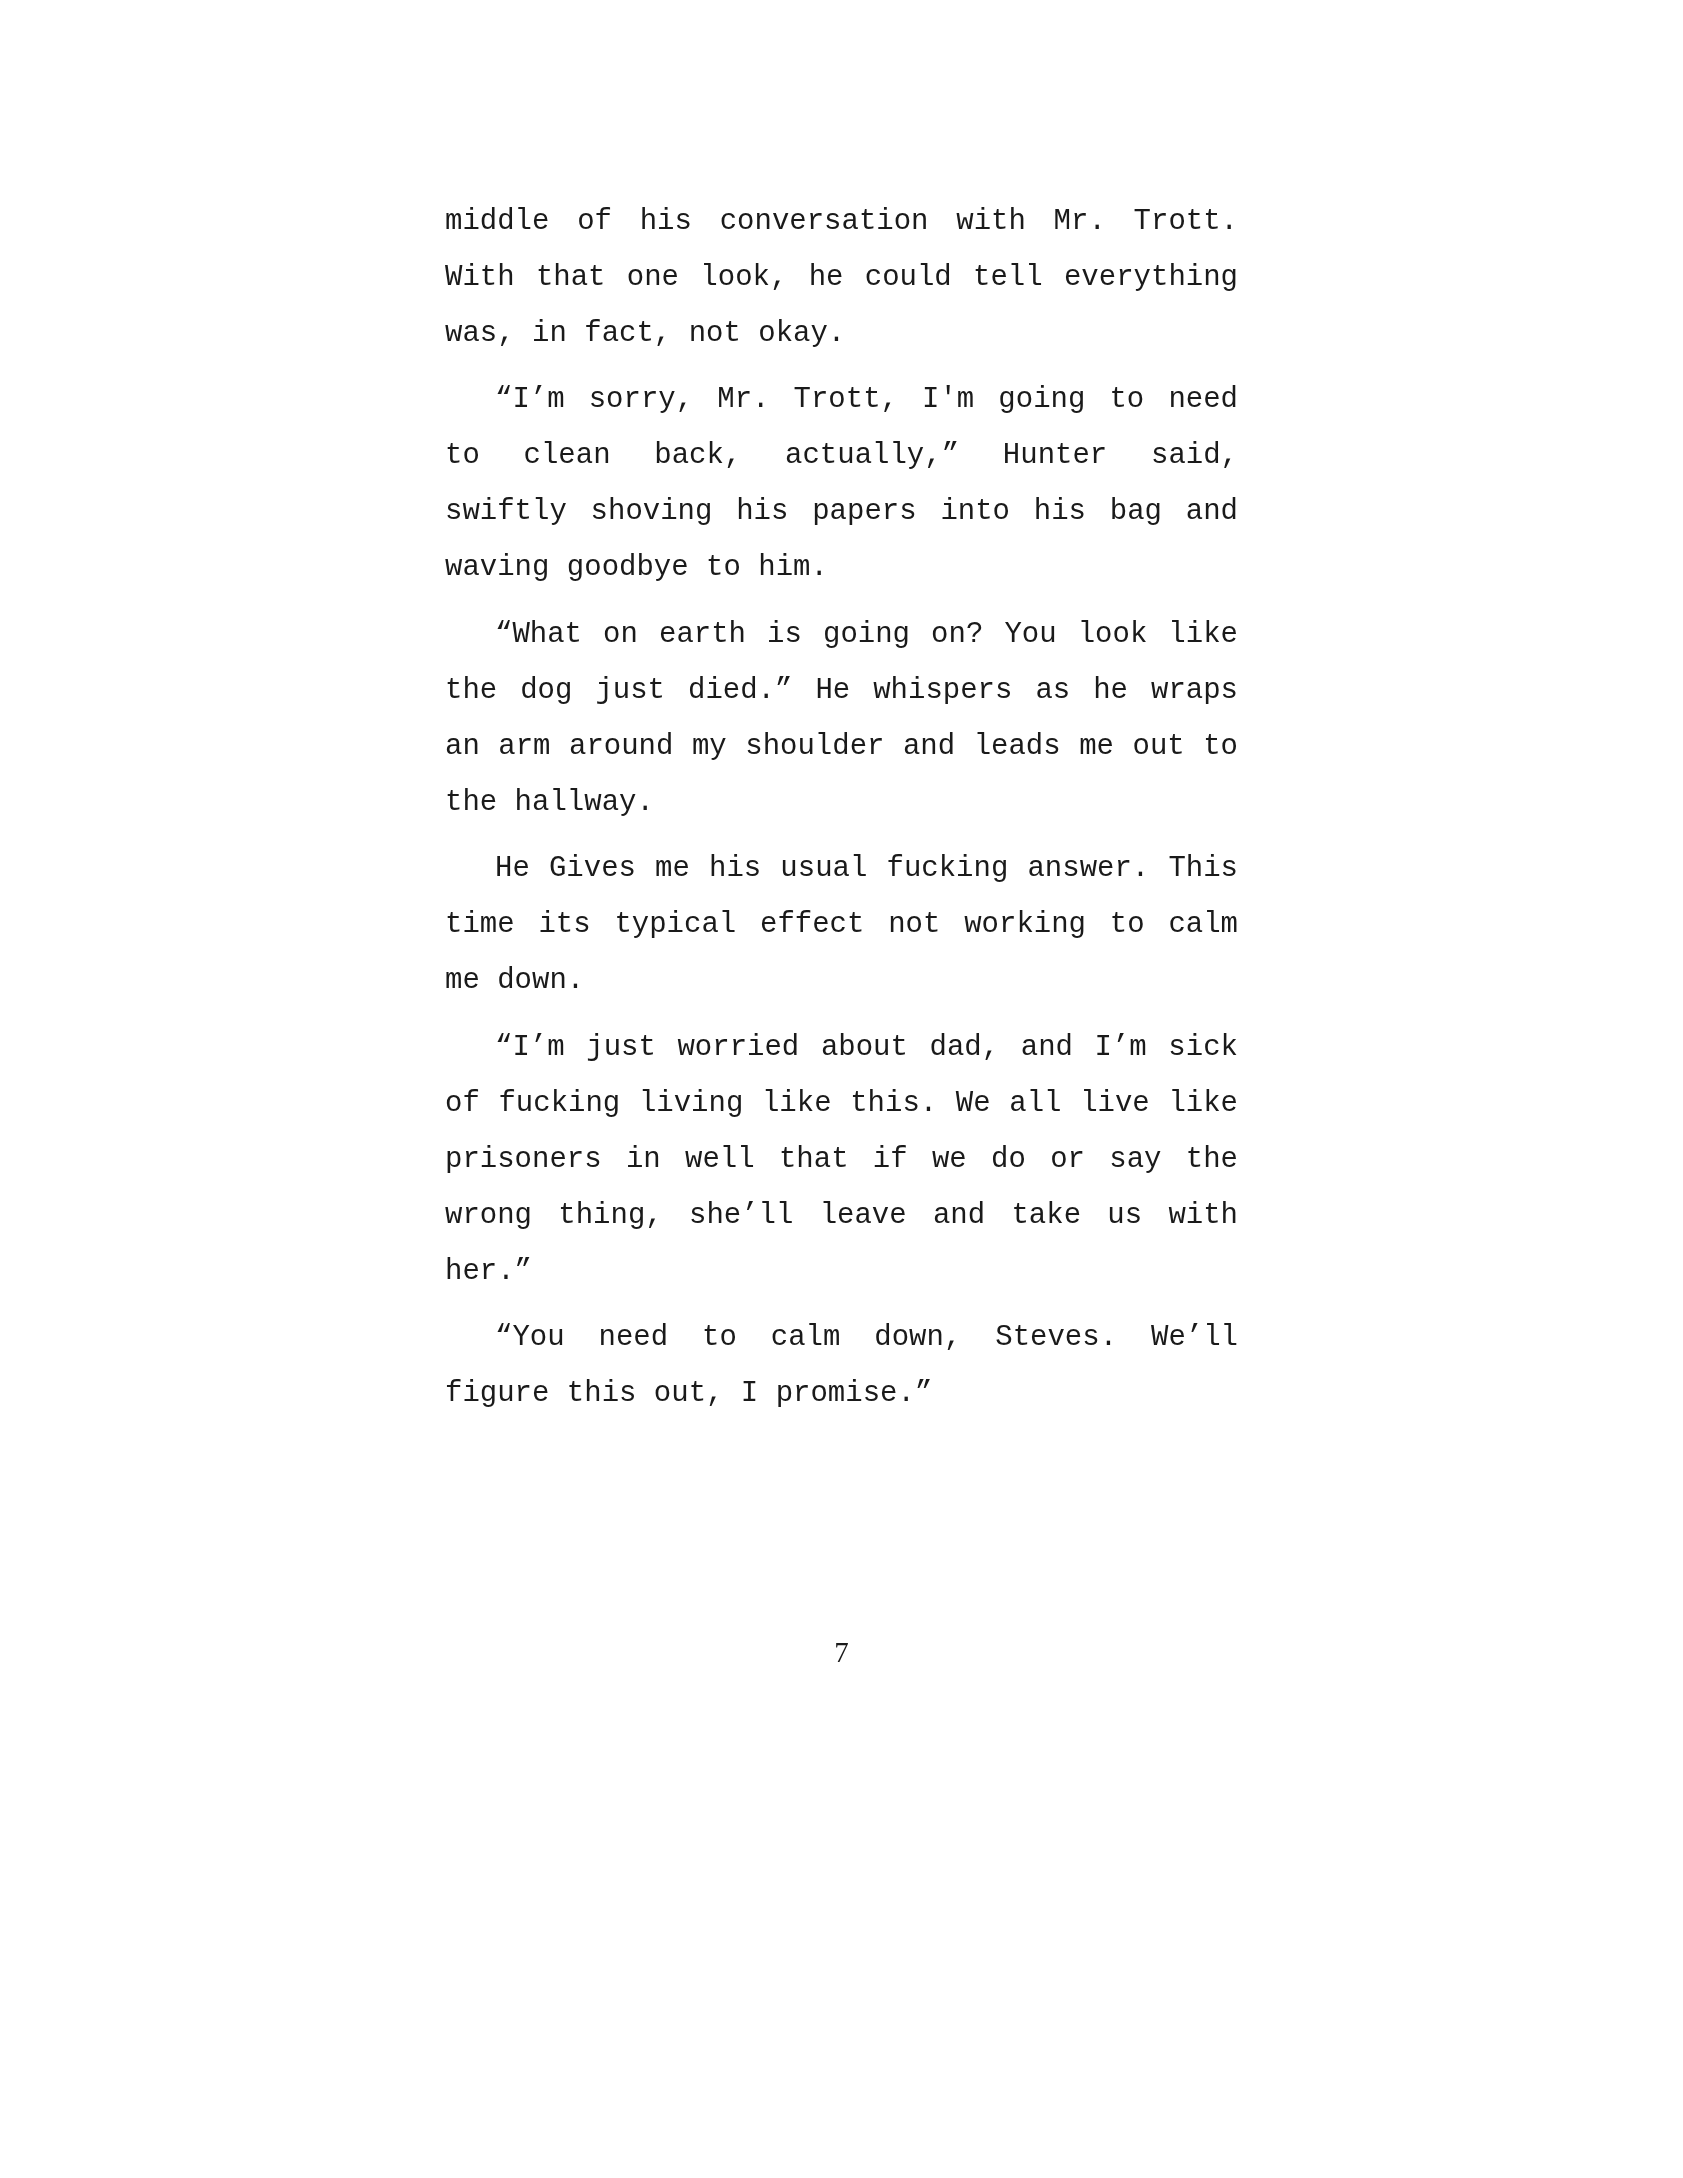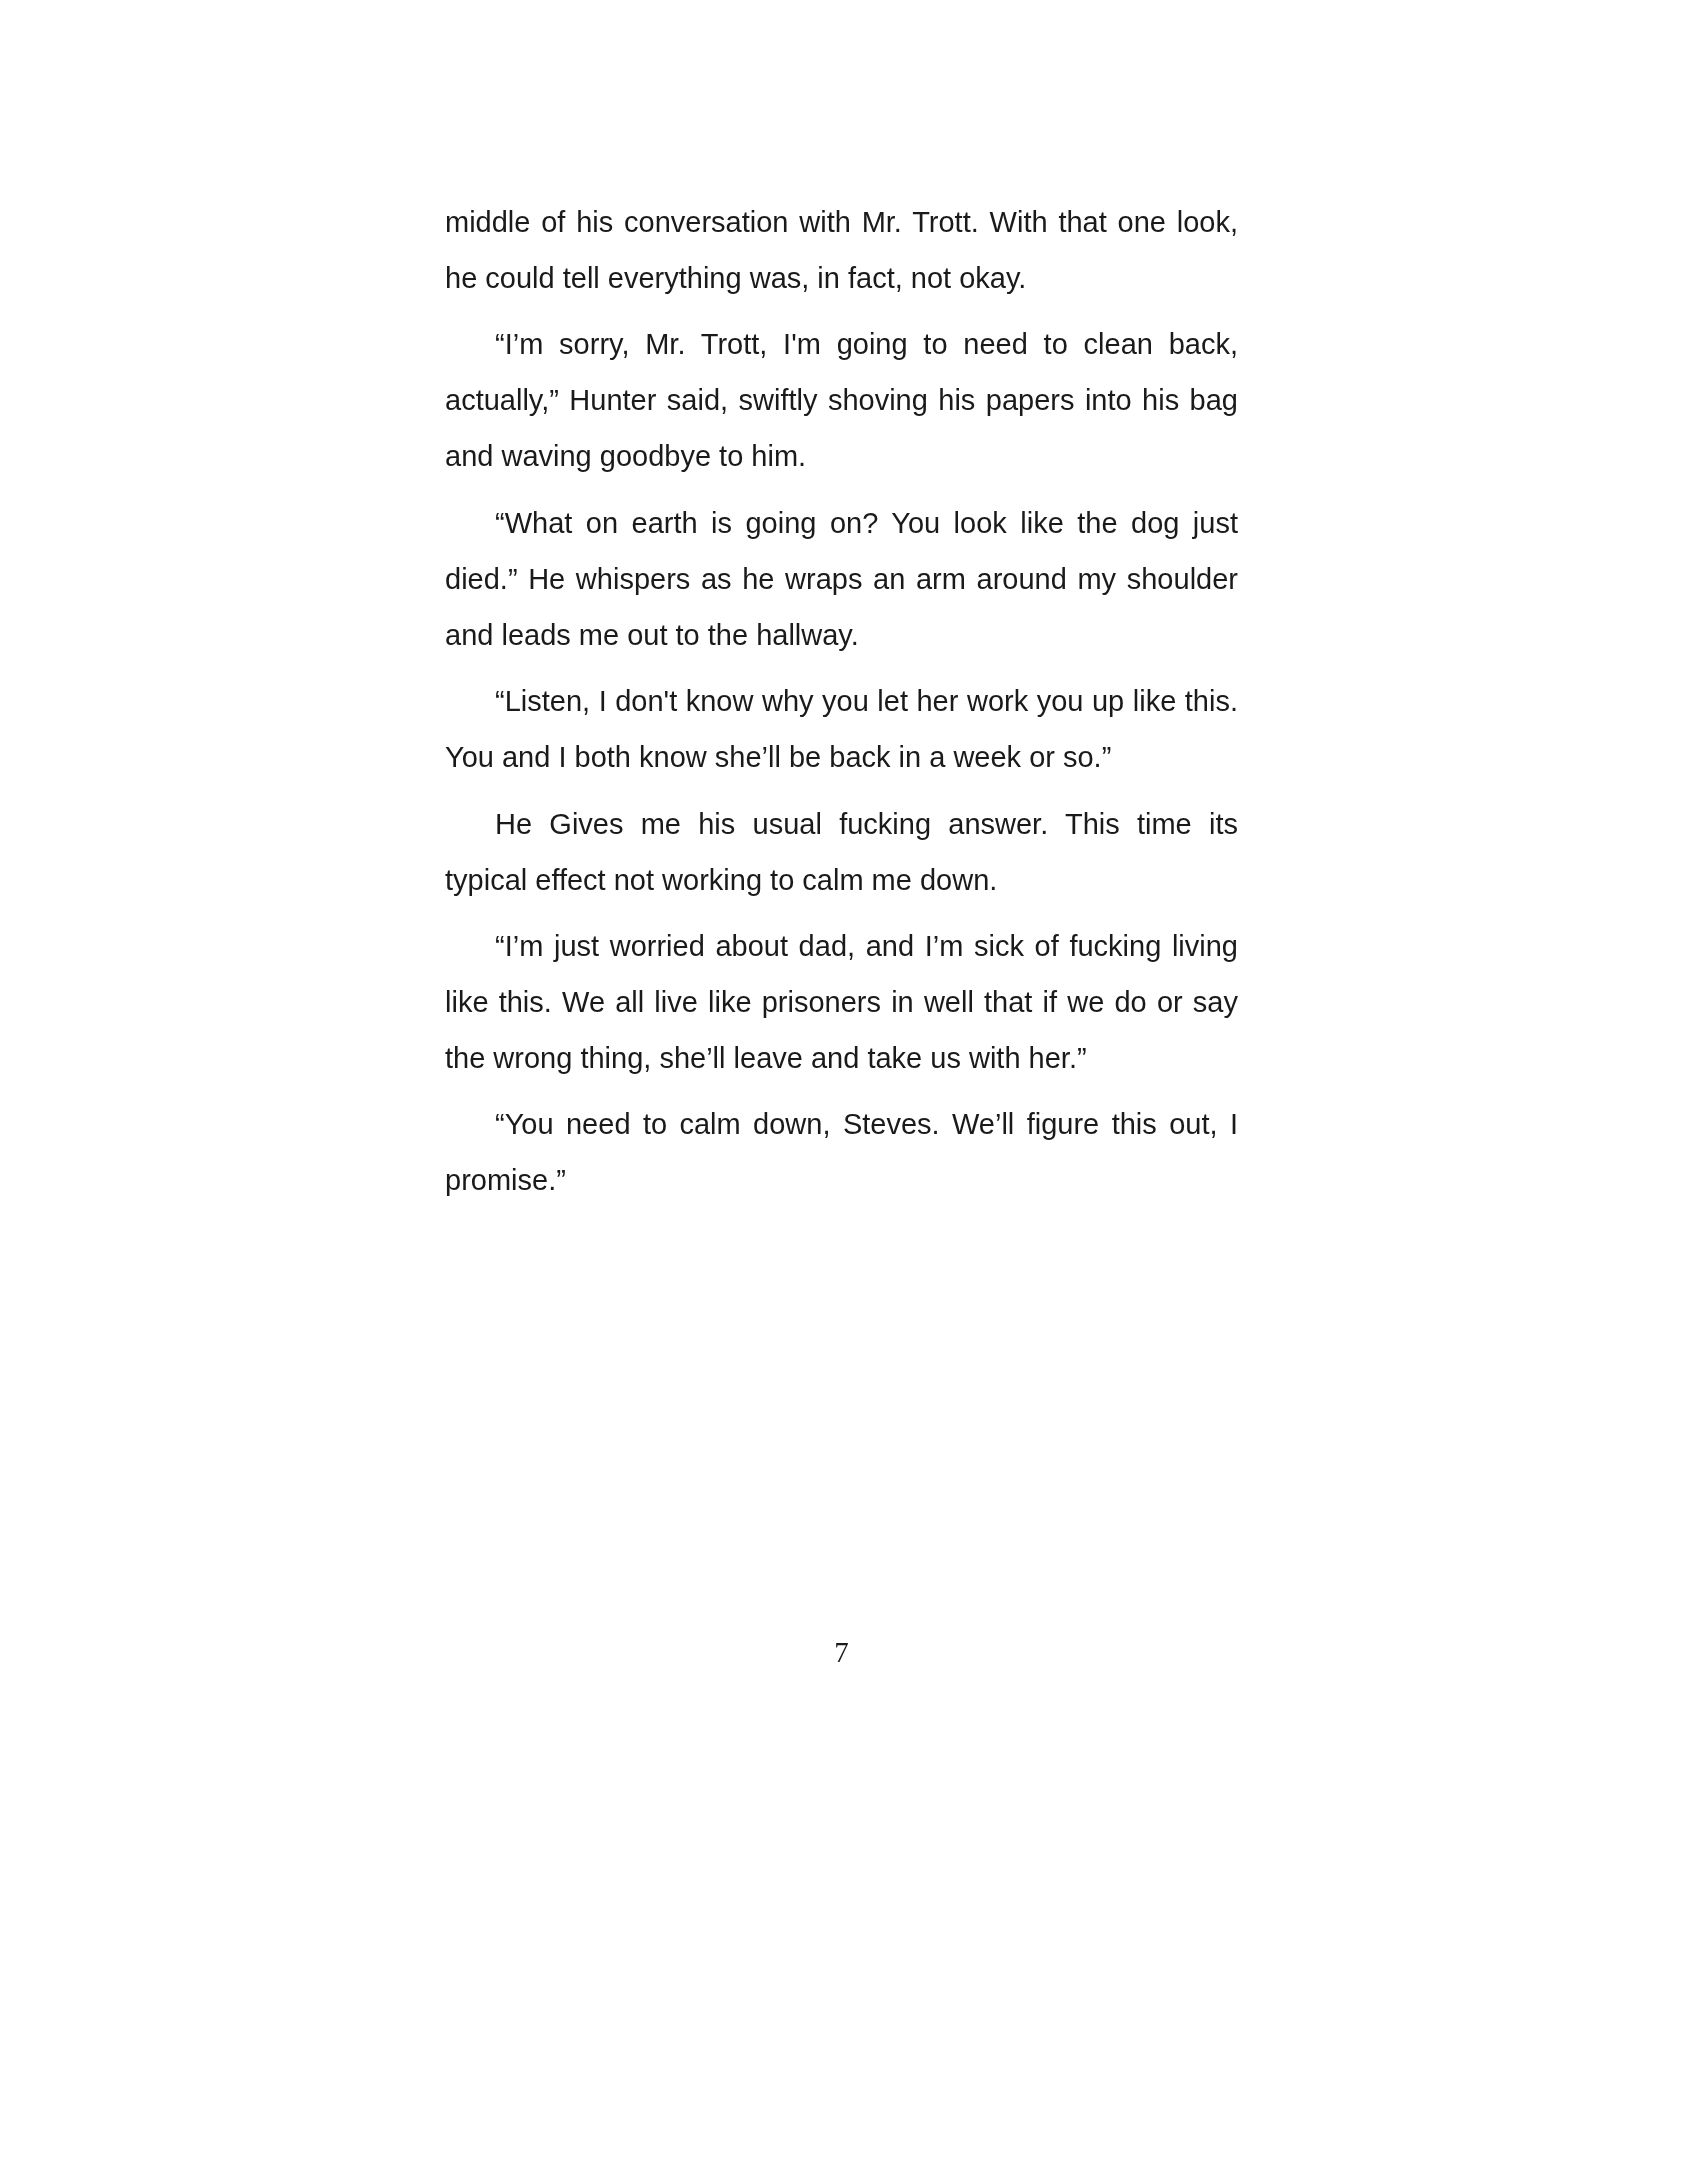--- a/index.html
+++ b/index.html
@@ -19,21 +19,21 @@
       top: 0;
       width: 1683px;
       height: 2178px;
       background: #ffffff;
     }
     .text-block {
       position: absolute;
       left: 445px;
       top: 194px;
       width: 793px;
-      font-family: Liberation Sans, sans-serif;
+      font-family: Liberation Mono, monospace;
       font-size: 29px;
       line-height: 56px;
       color: #1a1a1a;
       text-align: justify;
     }
     .para {
       margin: 0 0 10.4px 0;
       text-indent: 50px;
       hyphens: none;
     }
@@ -53,20 +53,19 @@
     }
   </style>
 </head>
 <body>
 
 <div class="page">
   <div class="text-block">
     <p class="para no-indent">middle of his conversation with Mr. Trott. With that one look, he could tell everything was, in fact, not okay.</p>
     <p class="para">“I’m sorry, Mr. Trott, I'm going to need to clean back, actually,” Hunter said, swiftly shoving his papers into his bag and waving goodbye to him.</p>
     <p class="para">“What on earth is going on? You look like the dog just died.” He whispers as he wraps an arm around my shoulder and leads me out to the hallway.</p>
-    <p class="para">“Listen, I don't know why you let her work you up like this. You and I both know she’ll be back in a week or so.”</p>
     <p class="para">He Gives me his usual fucking answer. This time its typical effect not working to calm me down.</p>
     <p class="para">“I’m just worried about dad, and I’m sick of fucking living like this. We all live like prisoners in well that if we do or say the wrong thing, she’ll leave and take us with her.”</p>
     <p class="para">“You need to calm down, Steves. We’ll figure this out, I promise.”</p>
   </div>
   <div class="page-number">7</div>
 </div>
 
 
 </body></html>

